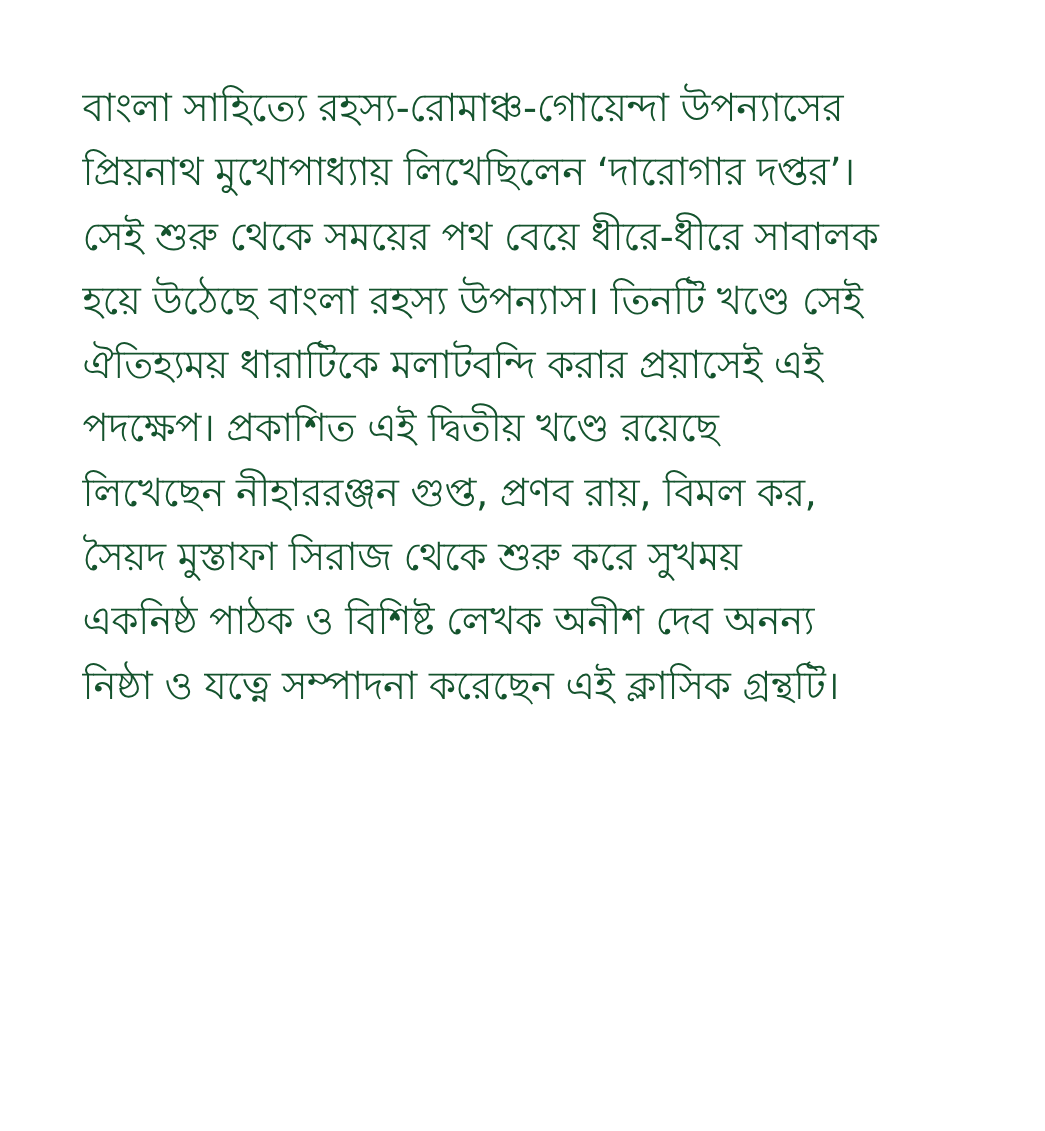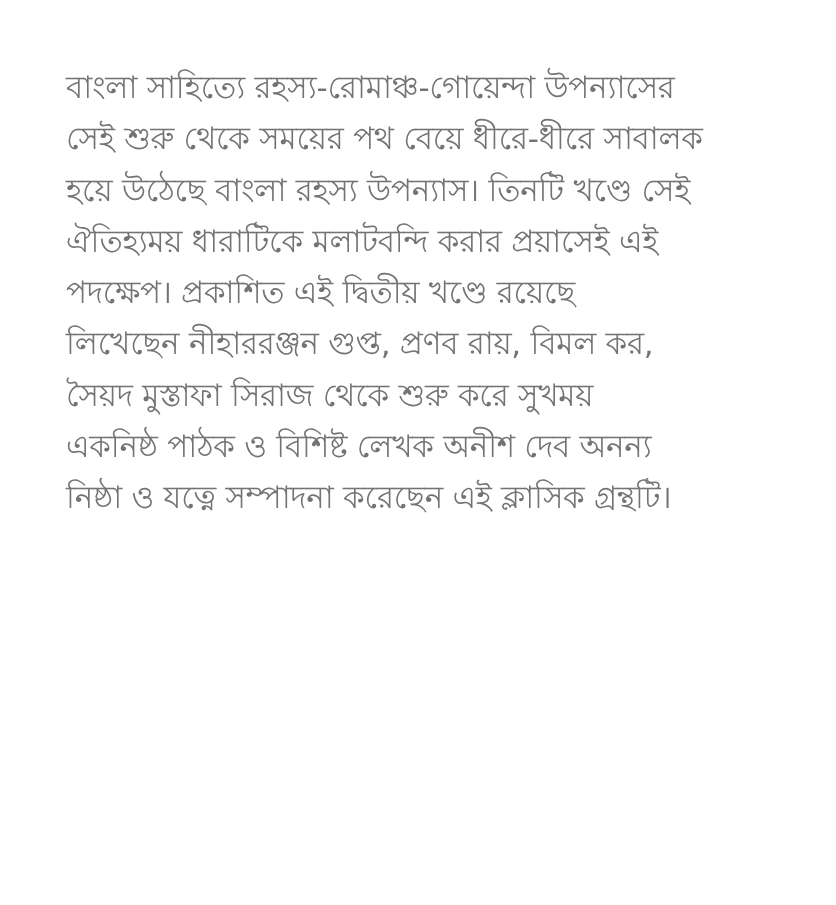--- a/index.html
+++ b/index.html
@@ -29,31 +29,32 @@
       margin: 0;
       padding: 0;
       list-style: none;
     }
     .line {
       display: block;
       height: 51.3px;
       line-height: 51.3px;
       font-family: "DejaVu Sans", "Liberation Sans", sans-serif;
       font-size: 31px;
-      color: #737373;
+      color: #14532d;
       white-space: nowrap;
       letter-spacing: -0.3px;
     }
   </style>
 </head>
 <body>
 
 <div class="page">
   <div class="blurb">
     <span class="line">বাংলা সাহিত্যে রহস্য-রোমাঞ্চ-গোয়েন্দা  উপন্যাসের</span>
+    <span class="line">প্রিয়নাথ মুখোপাধ্যায় লিখেছিলেন ‘দারোগার দপ্তর’।</span>
     <span class="line">সেই শুরু থেকে সময়ের পথ বেয়ে ধীরে-ধীরে সাবালক</span>
     <span class="line">হয়ে উঠেছে বাংলা রহস্য উপন্যাস। তিনটি খণ্ডে সেই</span>
     <span class="line">ঐতিহ্যময় ধারাটিকে মলাটবন্দি করার প্রয়াসেই এই</span>
     <span class="line">পদক্ষেপ। প্রকাশিত এই দ্বিতীয় খণ্ডে রয়েছে</span>
     <span class="line">লিখেছেন নীহাররঞ্জন গুপ্ত, প্রণব রায়, বিমল কর,</span>
     <span class="line">সৈয়দ মুস্তাফা সিরাজ থেকে শুরু করে সুখময়</span>
     <span class="line">একনিষ্ঠ পাঠক ও বিশিষ্ট লেখক অনীশ দেব অনন্য</span>
     <span class="line">নিষ্ঠা ও যত্নে সম্পাদনা করেছেন এই ক্লাসিক গ্রন্থটি।</span>
   </div>
 </div>

